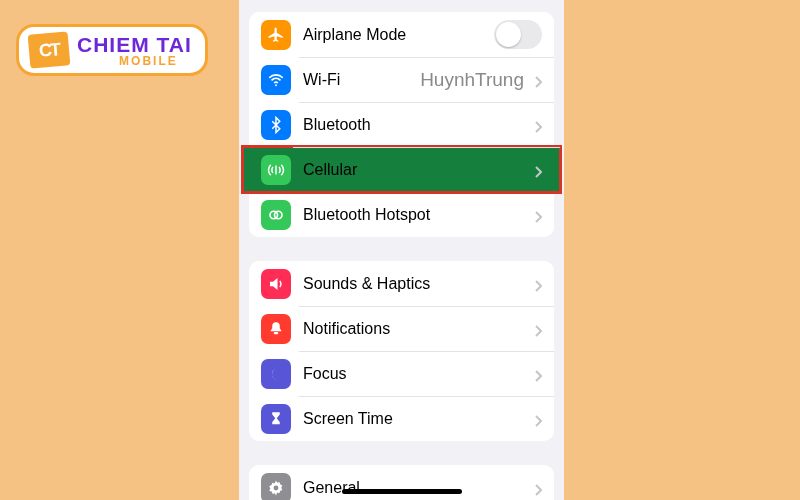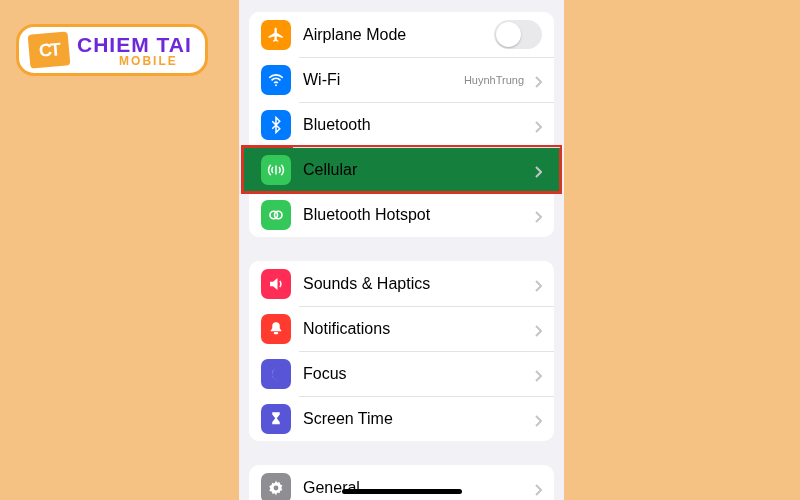--- a/index.html
+++ b/index.html
@@ -101,21 +101,21 @@
     flex-shrink: 0;
   }
   .icon svg { width: 18px; height: 18px; }
   .label {
     flex: 1;
     font-size: 16px;
     color: #000;
     padding-left: 12px;
   }
   .value {
-    font-size: 11px;
+    font-size: 19px;
     color: #8a8a8e;
     padding-right: 4px;
   }
   .chevron {
     width: 8px;
     height: 12px;
     margin-left: 6px;
   }
   .chevron svg { width: 8px; height: 12px; stroke: #c5c5c9; }
 

